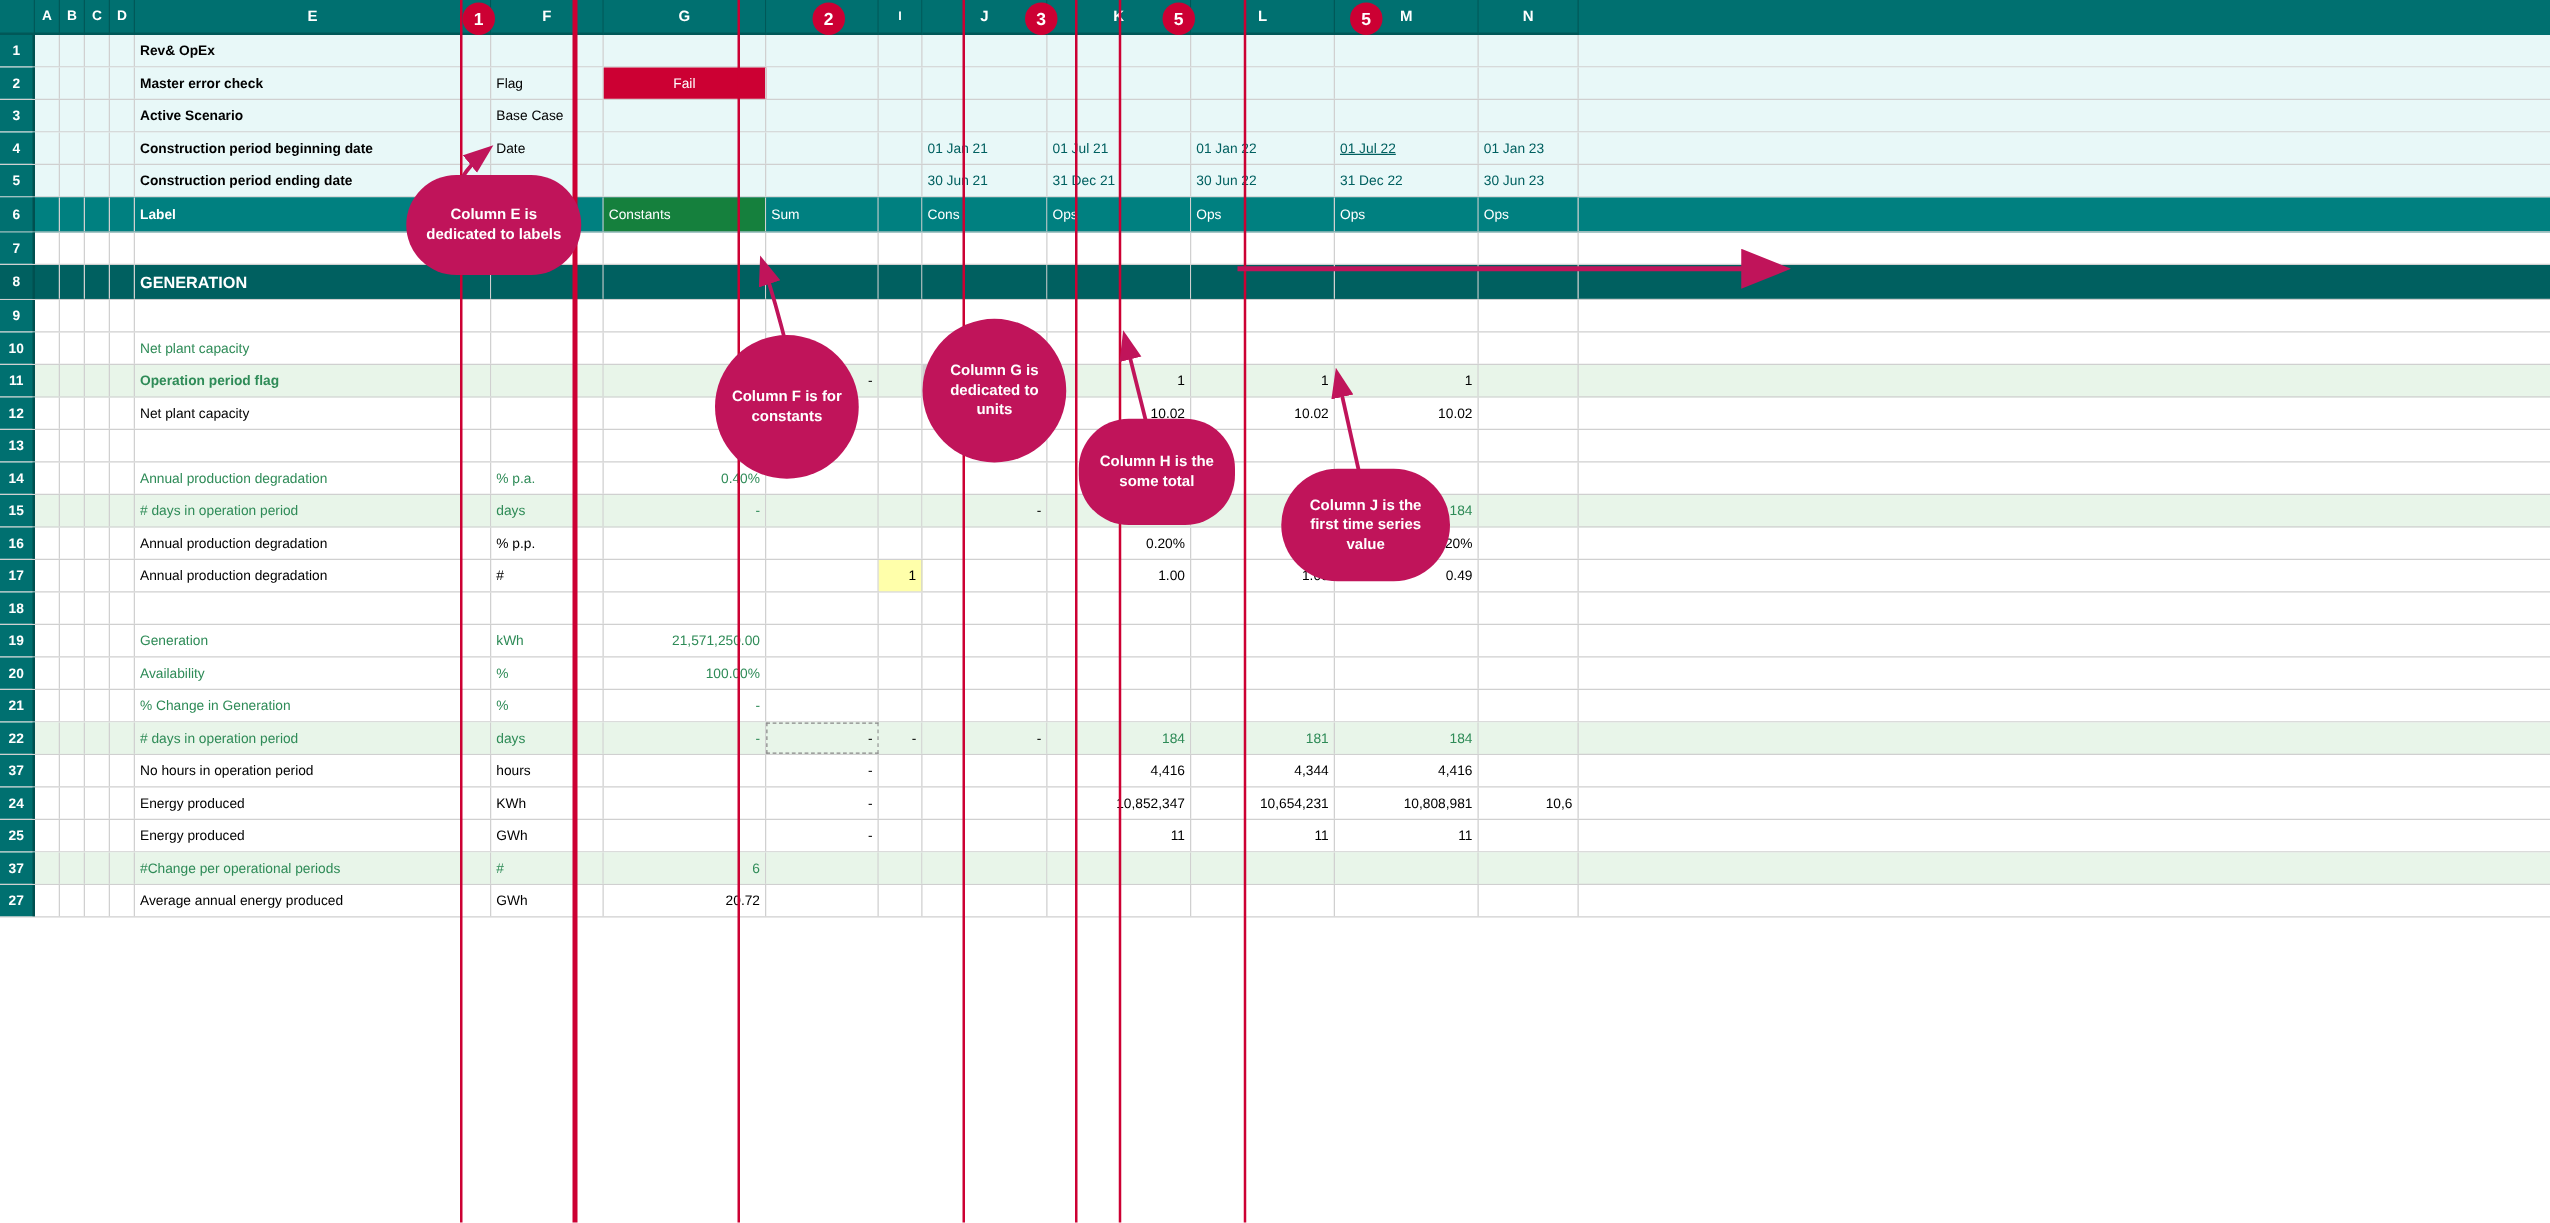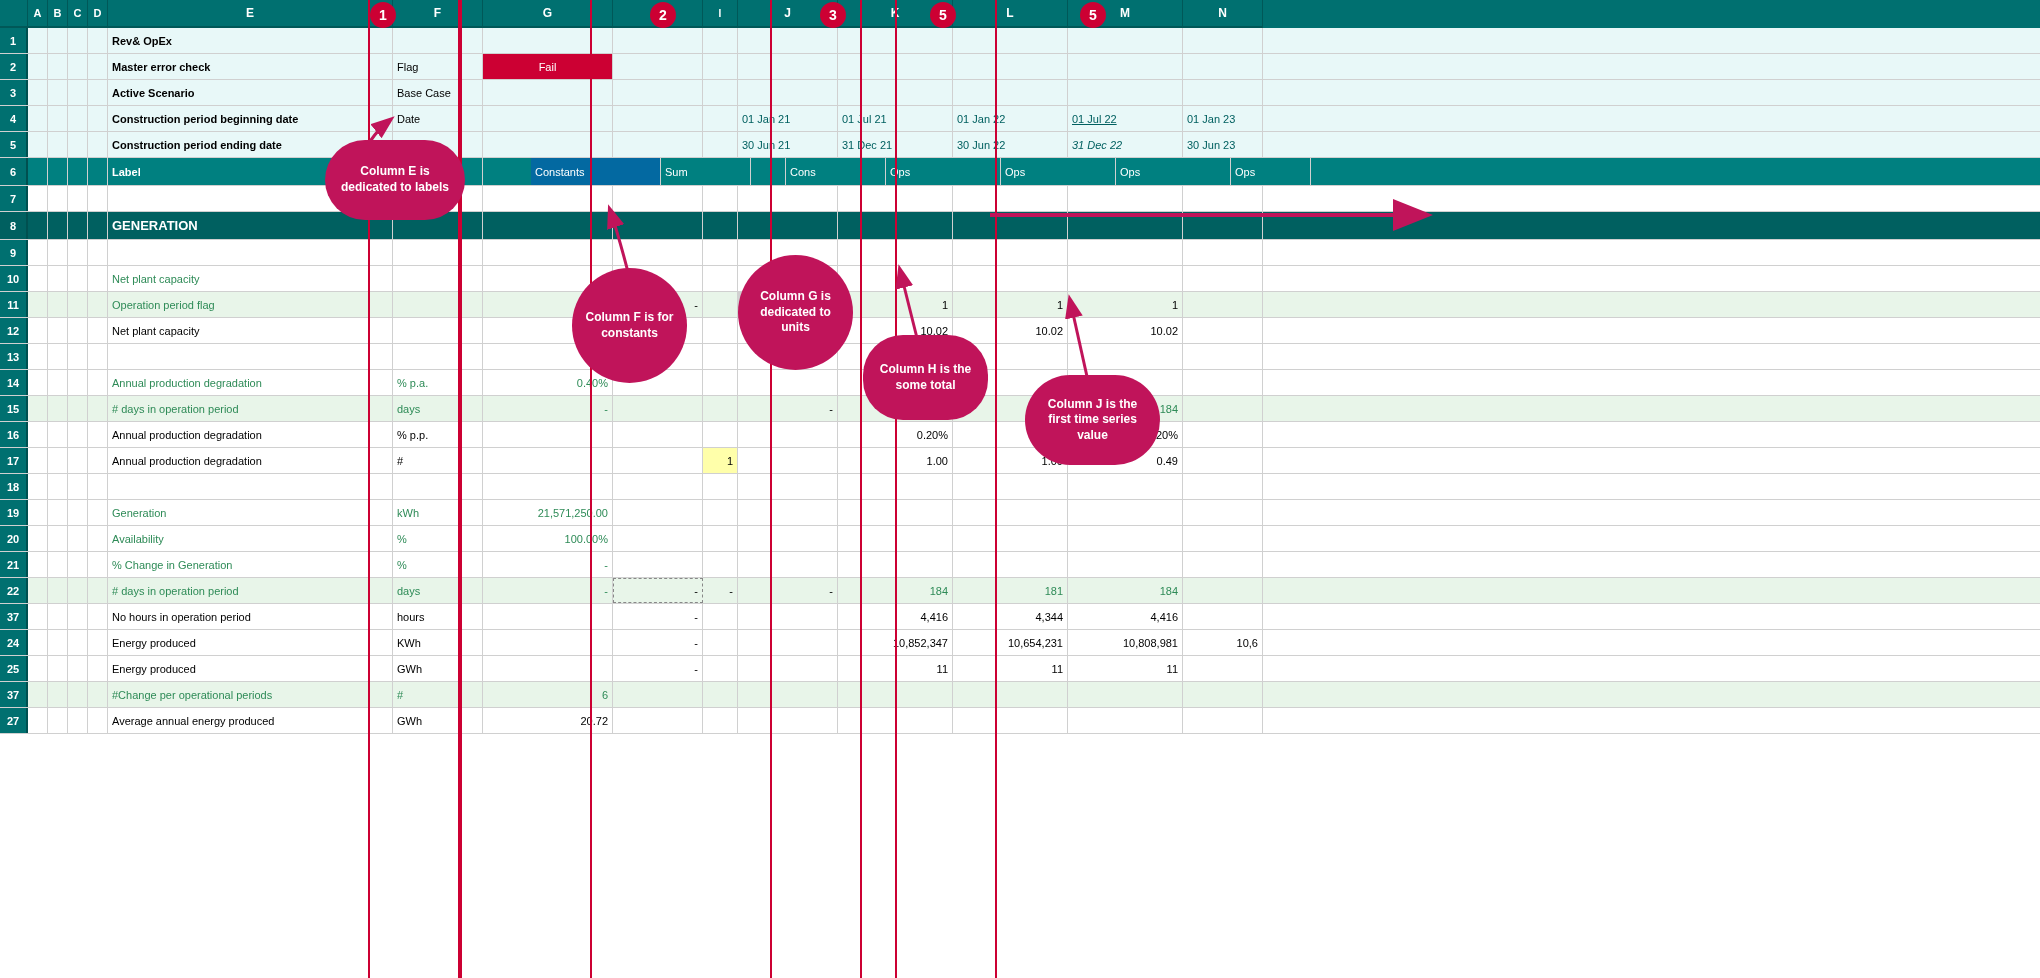--- a/index.html
+++ b/index.html
@@ -175,33 +175,33 @@
     <div class="cell w-C"></div>
     <div class="cell w-D"></div>
     <div class="cell w-E bold">Construction period ending date</div>
     <div class="cell w-F">Date</div>
     <div class="cell w-G"></div>
     <div class="cell w-H"></div>
     <div class="cell w-I"></div>
     <div class="cell w-J" style="color:#006060;">30 Jun 21</div>
     <div class="cell w-K" style="color:#006060;">31 Dec 21</div>
     <div class="cell w-L" style="color:#006060;">30 Jun 22</div>
-    <div class="cell w-M" style="color:#006060;font-style:italic;">31 Dec 22</div>
+    <div class="cell w-M" style="color:#006060;">31 Dec 22</div>
     <div class="cell w-N" style="color:#006060;">30 Jun 23</div>
   </div>
 
   <div class="data-row" style="background:#008080;height:28px;">
     <div class="cell w-row row-num" style="background:#007070;">6</div>
     <div class="cell w-A" style="background:#008080;"></div>
     <div class="cell w-B" style="background:#008080;"></div>
     <div class="cell w-C" style="background:#008080;"></div>
     <div class="cell w-D" style="background:#008080;"></div>
     <div class="cell w-E" style="background:#008080;color:white;font-weight:bold;">Label</div>
     <div class="cell w-F" style="background:#008080;color:white;">Units</div>
-    <div class="cell w-G" style="background:#0369a1;color:white;margin-left:48px;">Constants</div>
+    <div class="cell w-G" style="background:#15803d;color:white;">Constants</div>
     <div class="cell w-H" style="background:#008080;color:white;">Sum</div>
     <div class="cell w-I" style="background:#008080;color:white;"></div>
     <div class="cell w-J" style="background:#008080;color:white;">Cons</div>
     <div class="cell w-K" style="background:#008080;color:white;">Ops</div>
     <div class="cell w-L" style="background:#008080;color:white;">Ops</div>
     <div class="cell w-M" style="background:#008080;color:white;">Ops</div>
     <div class="cell w-N" style="background:#008080;color:white;">Ops</div>
   </div>
 
   <div class="data-row">
@@ -275,21 +275,21 @@
     <div class="cell w-M"></div>
     <div class="cell w-N"></div>
   </div>
 
   <div class="data-row" style="background:#e8f5e9;">
     <div class="cell w-row row-num">11</div>
     <div class="cell w-A" style="background:#e8f5e9;"></div>
     <div class="cell w-B" style="background:#e8f5e9;"></div>
     <div class="cell w-C" style="background:#e8f5e9;"></div>
     <div class="cell w-D" style="background:#e8f5e9;"></div>
-    <div class="cell w-E green" style="background:#e8f5e9;">Operation period flag</div>
+    <div class="cell w-E green" style="background:#e8f5e9;font-weight:bold;">Operation period flag</div>
     <div class="cell w-F" style="background:#e8f5e9;"></div>
     <div class="cell w-G right" style="background:#e8f5e9;">-</div>
     <div class="cell w-H right" style="background:#e8f5e9;">-</div>
     <div class="cell w-I" style="background:#e8f5e9;"></div>
     <div class="cell w-J right" style="background:#d0d0d0;">-</div>
     <div class="cell w-K right" style="background:#e8f5e9;">1</div>
     <div class="cell w-L right" style="background:#e8f5e9;">1</div>
     <div class="cell w-M right" style="background:#e8f5e9;">1</div>
     <div class="cell w-N" style="background:#e8f5e9;"></div>
   </div>

